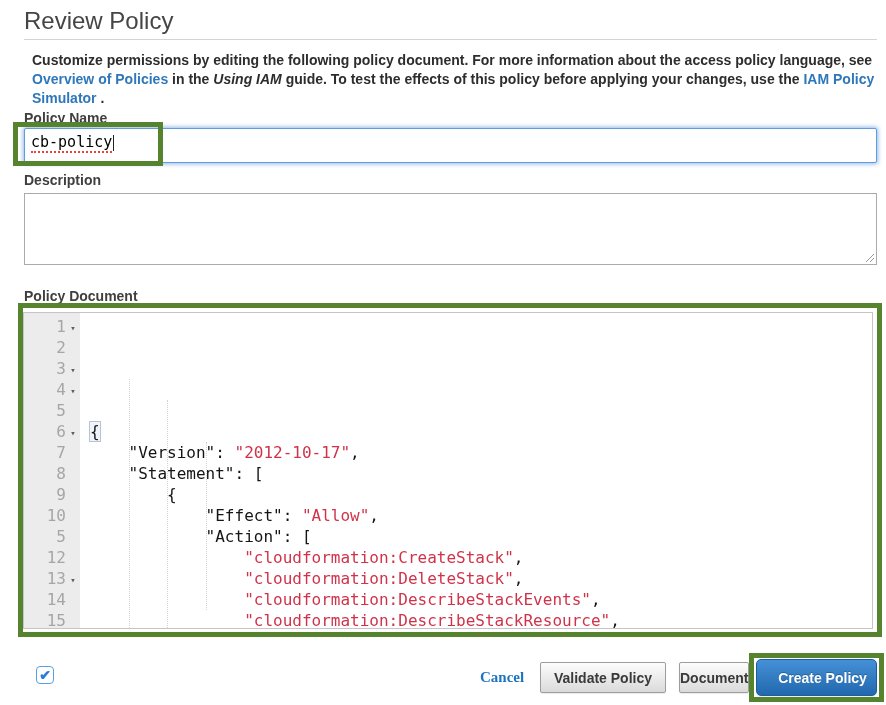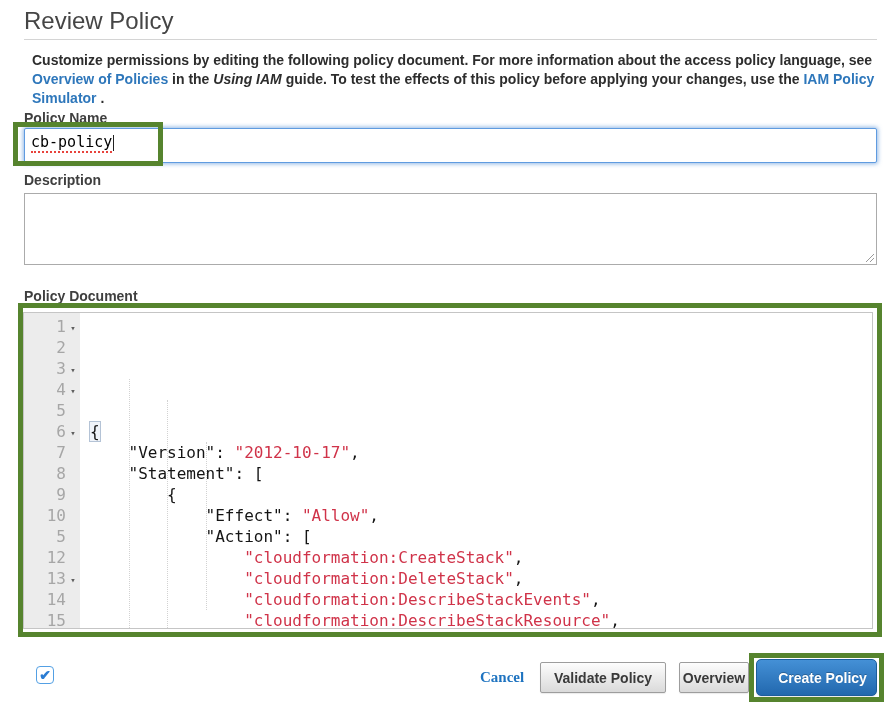--- a/index.html
+++ b/index.html
@@ -114,20 +114,20 @@
       <div class="guide g1"></div>
       <div class="guide g2"></div>
       <div class="guide g3"></div>
     <div class="cl"><span class="bm">{</span></div><div class="cl"><span>    "Version": </span><span class="str">"2012-10-17"</span><span>,</span></div><div class="cl"><span>    "Statement": [</span></div><div class="cl"><span>        {</span></div><div class="cl"><span>            "Effect": </span><span class="str">"Allow"</span><span>,</span></div><div class="cl"><span>            "Action": [</span></div><div class="cl"><span>                </span><span class="str">"cloudformation:CreateStack"</span><span>,</span></div><div class="cl"><span>                </span><span class="str">"cloudformation:DeleteStack"</span><span>,</span></div><div class="cl"><span>                </span><span class="str">"cloudformation:DescribeStackEvents"</span><span>,</span></div><div class="cl"><span>                </span><span class="str">"cloudformation:DescribeStackResource"</span><span>,</span></div></div>
   </div>
 
   <div class="checkbox checked"><span class="mark">✔</span></div>
 
   <a class="cancel">Cancel</a>
   <button class="btn btn-validate">Validate Policy</button>
-  <button class="btn btn-previous">Overview</button>
+  <button class="btn btn-previous">Document</button>
   <button class="btn btn-primary">Create Policy</button>
 
   <div class="annot annot-name"></div>
   <div class="annot annot-doc"></div>
   <div class="annot annot-create"></div>
 
 </div>
 
 </body></html>

